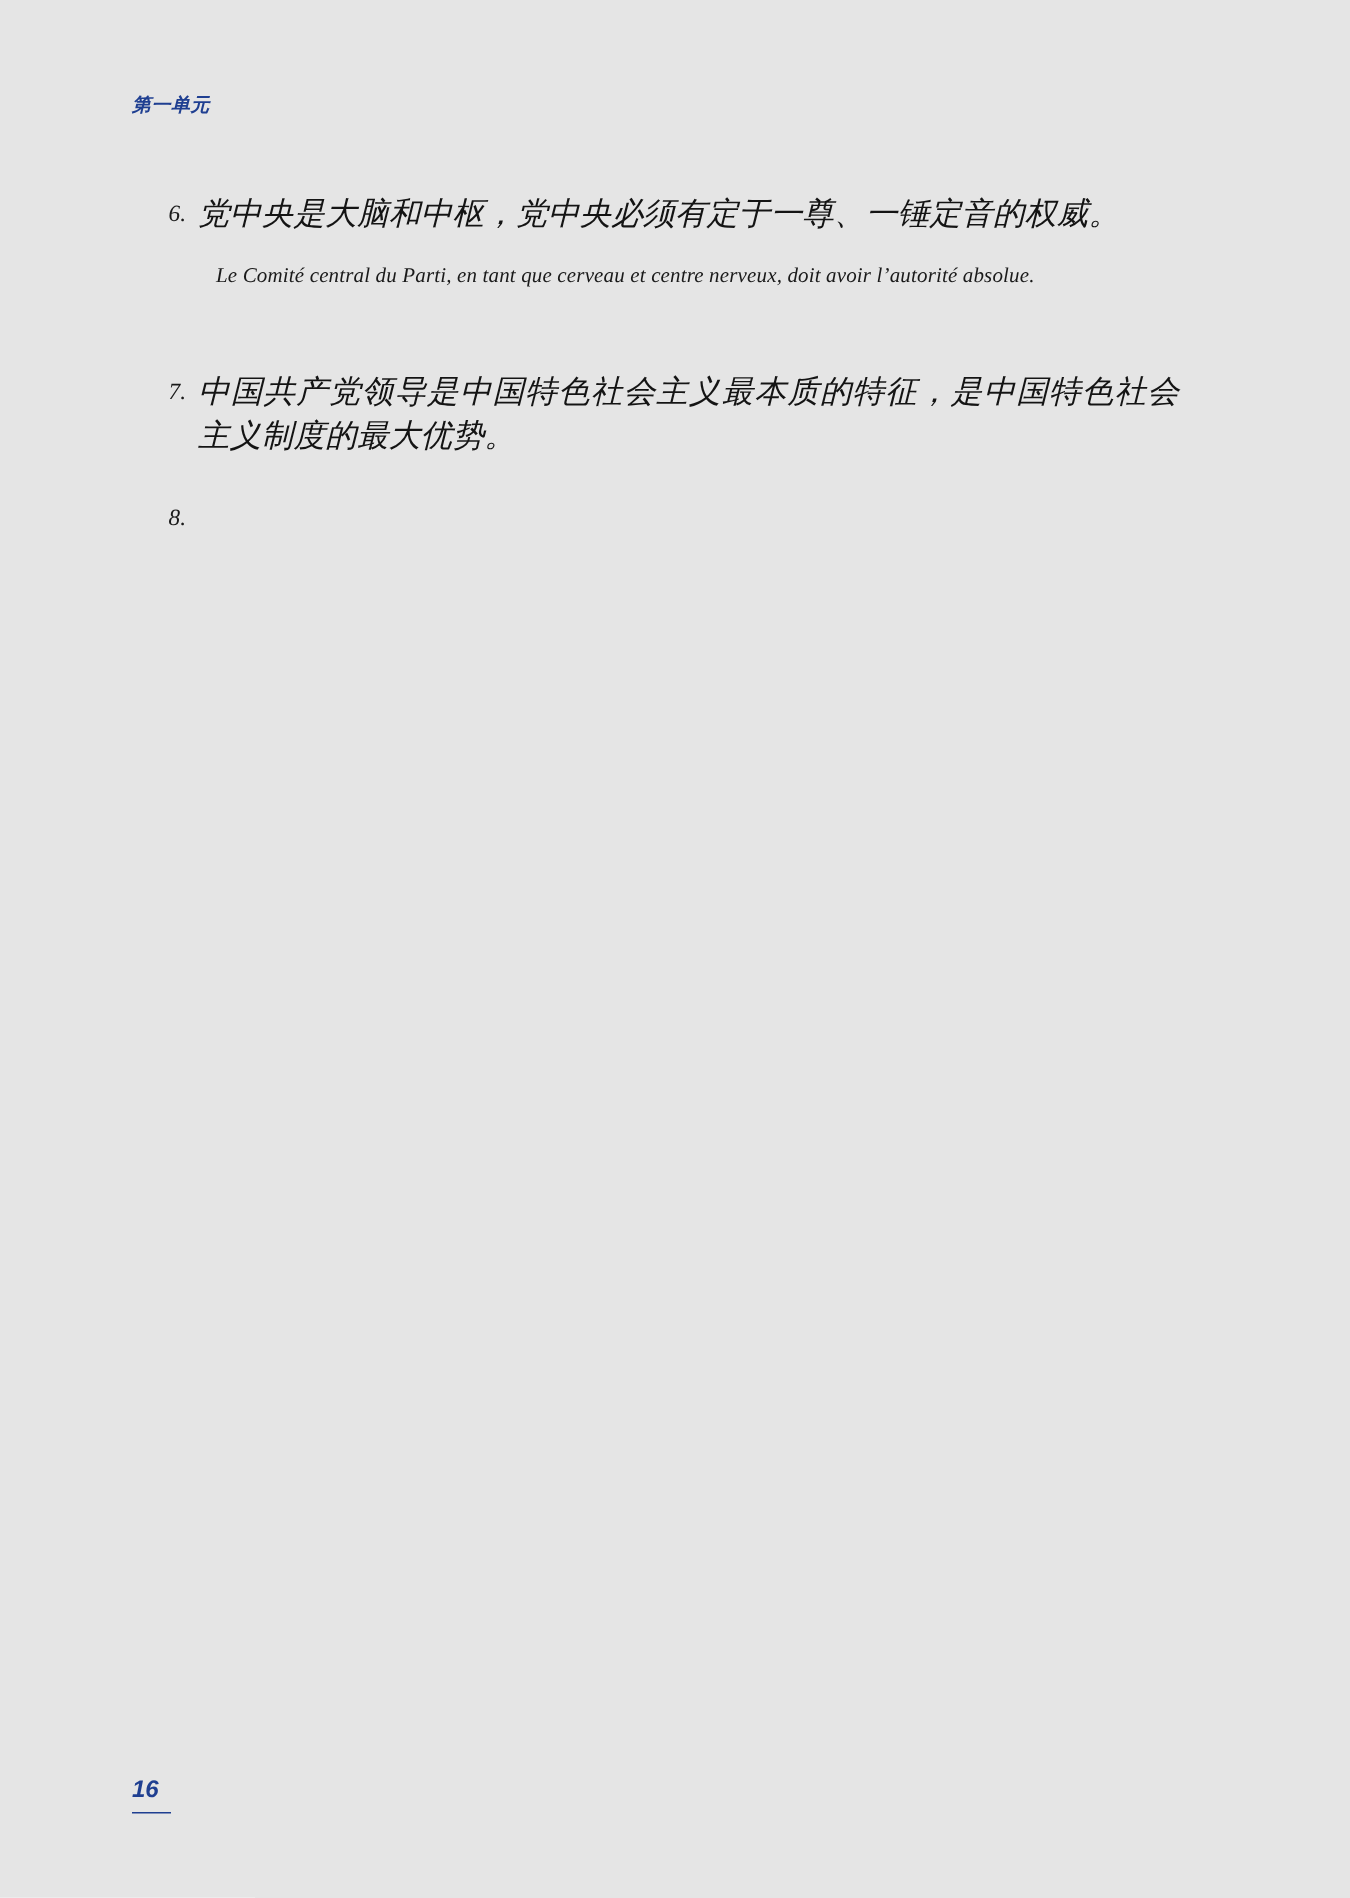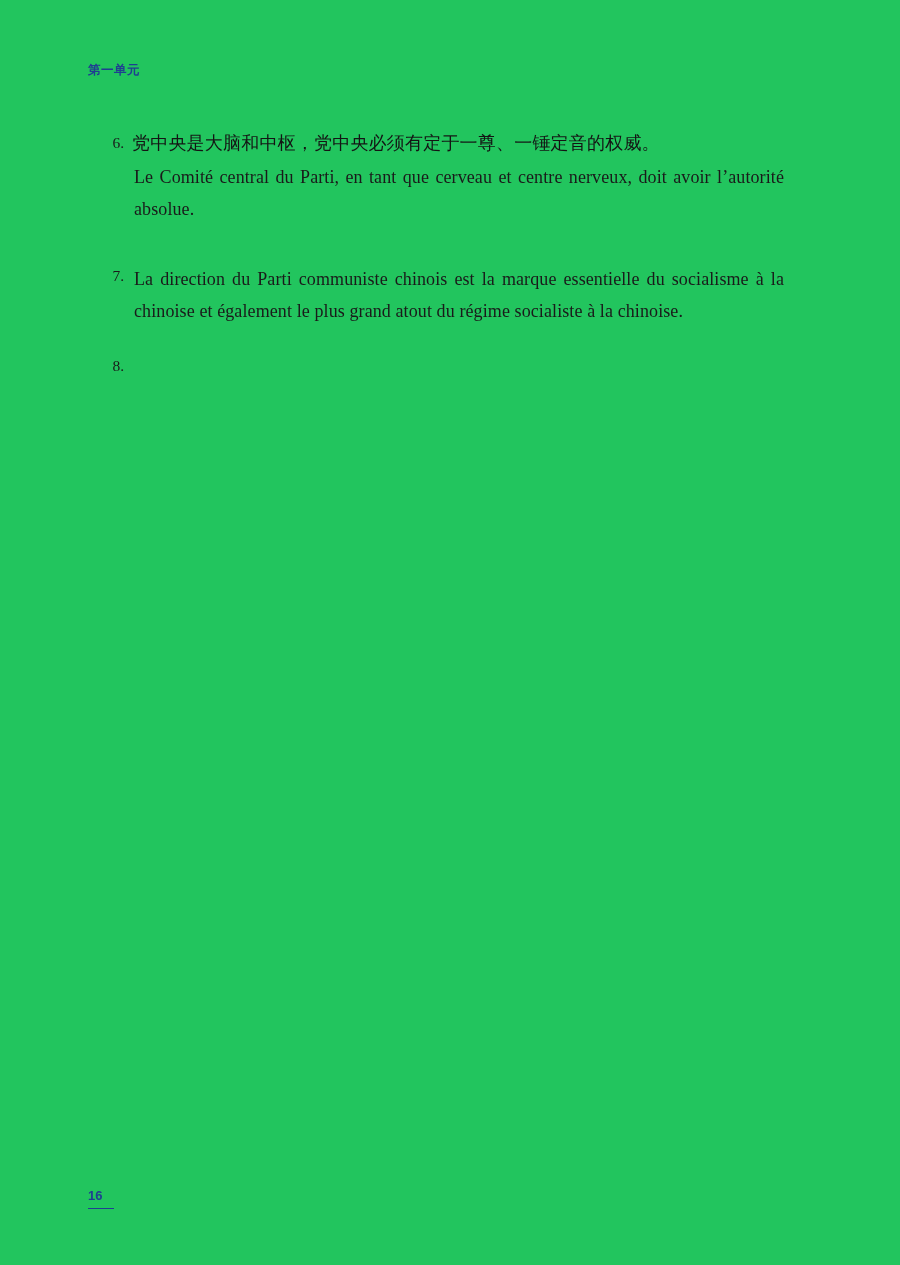--- a/index.html
+++ b/index.html
@@ -11,21 +11,22 @@
     height: 1265px;
     background: #ffffff;
     font-family: "Liberation Serif", serif;
     color: #1a1a1a;
     position: relative;
     overflow: hidden;
   }
   .page {
     position: absolute;
     inset: 0;
-    background: #22c55e;
+    background: #e5e5e5;
+    font-style: italic;
   }
   
   .running-head {
     position: absolute;
     top: 62px;
     left: 88px;
     font-family: "Liberation Sans", sans-serif;
     font-size: 12.5px;
     font-weight: bold;
     color: #1f3f91;
@@ -52,48 +53,48 @@
     font-family: "Liberation Serif", serif;
     color: #1a1a1a;
     line-height: 29px;
   }
   .entry .body {
     flex: 1 1 auto;
     min-width: 0;
   }
   .zh {
     font-family: "DejaVu Sans", sans-serif;
-    font-size: 18px;
+    font-size: 21px;
     line-height: 29px;
     color: #141414;
     letter-spacing: 0.2px;
     margin: 0 0 4px 0;
     text-align: justify;
   }
   .fr {
     font-family: "Liberation Serif", serif;
-    font-size: 18px;
+    font-size: 14px;
     line-height: 32px;
     color: #1a1a1a;
-    margin: 2px;
+    margin: 12px;
     text-align: justify;
     letter-spacing: 0.1px;
   }
   
   .entry.e1 { margin-bottom: 34px; }
   .entry.e2 { margin-bottom: 22px; }
   .entry.e3 { margin-bottom: 0; }
 
   
   .folio {
     position: absolute;
     left: 88px;
     bottom: 62px;
     font-family: "Liberation Sans", sans-serif;
-    font-size: 13px;
+    font-size: 16px;
     font-weight: bold;
     color: #1f3f91;
   }
   .folio-rule {
     position: absolute;
     left: 88px;
     bottom: 56px;
     width: 26px;
     height: 1.5px;
     background: #1f3f91;
@@ -112,21 +113,21 @@
       <div class="num">6.</div>
       <div class="body">
         <p class="zh">党中央是大脑和中枢，党中央必须有定于一尊、一锤定音的权威。</p>
         <p class="fr">Le Comité central du Parti, en tant que cerveau et centre nerveux, doit avoir l’autorité absolue.</p>
       </div>
     </div>
 
     <div class="entry e2">
       <div class="num">7.</div>
       <div class="body">
-        <p class="fr">La direction du Parti communiste chinois est la marque essentielle du socialisme à la chinoise et également le plus grand atout du régime socialiste à la chinoise.</p>
+        <p class="zh">中国共产党领导是中国特色社会主义最本质的特征，是中国特色社会主义制度的最大优势。</p>
       </div>
     </div>
 
     <div class="entry e3">
       <div class="num">8.</div>
       <div class="body">
       </div>
     </div>
 
   </div>

